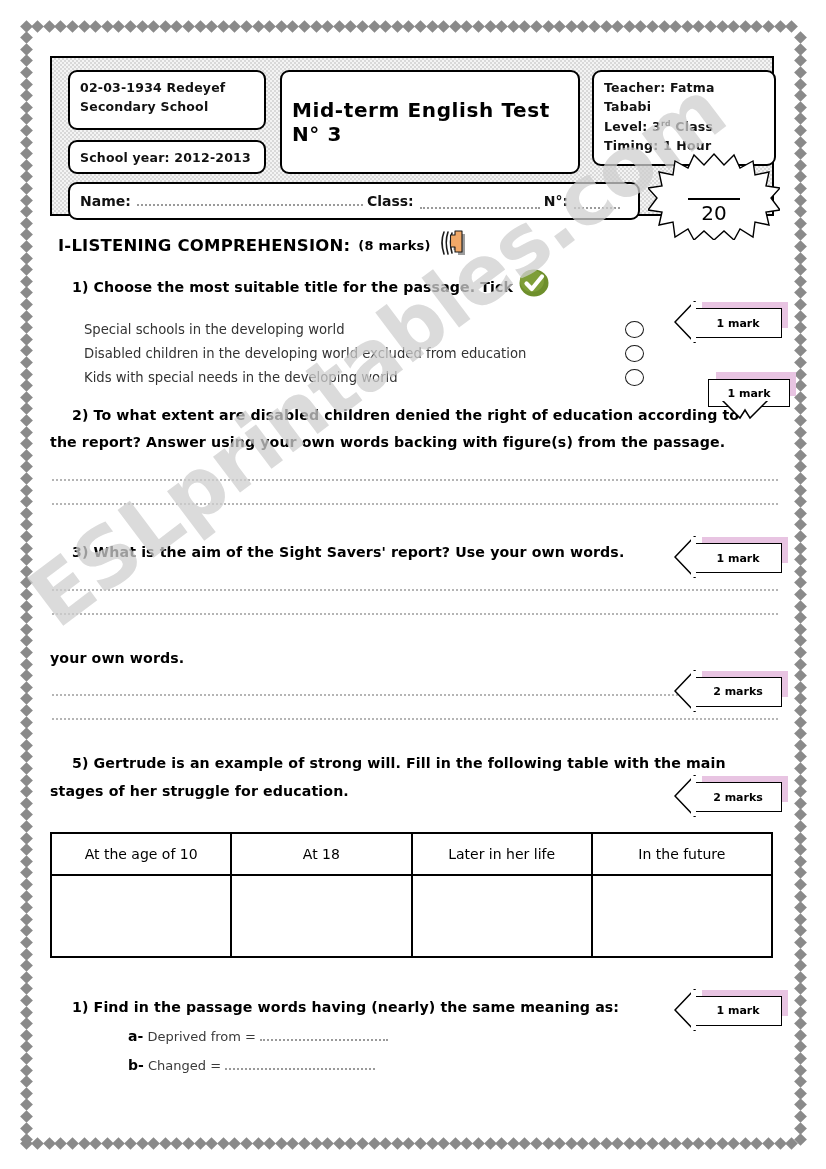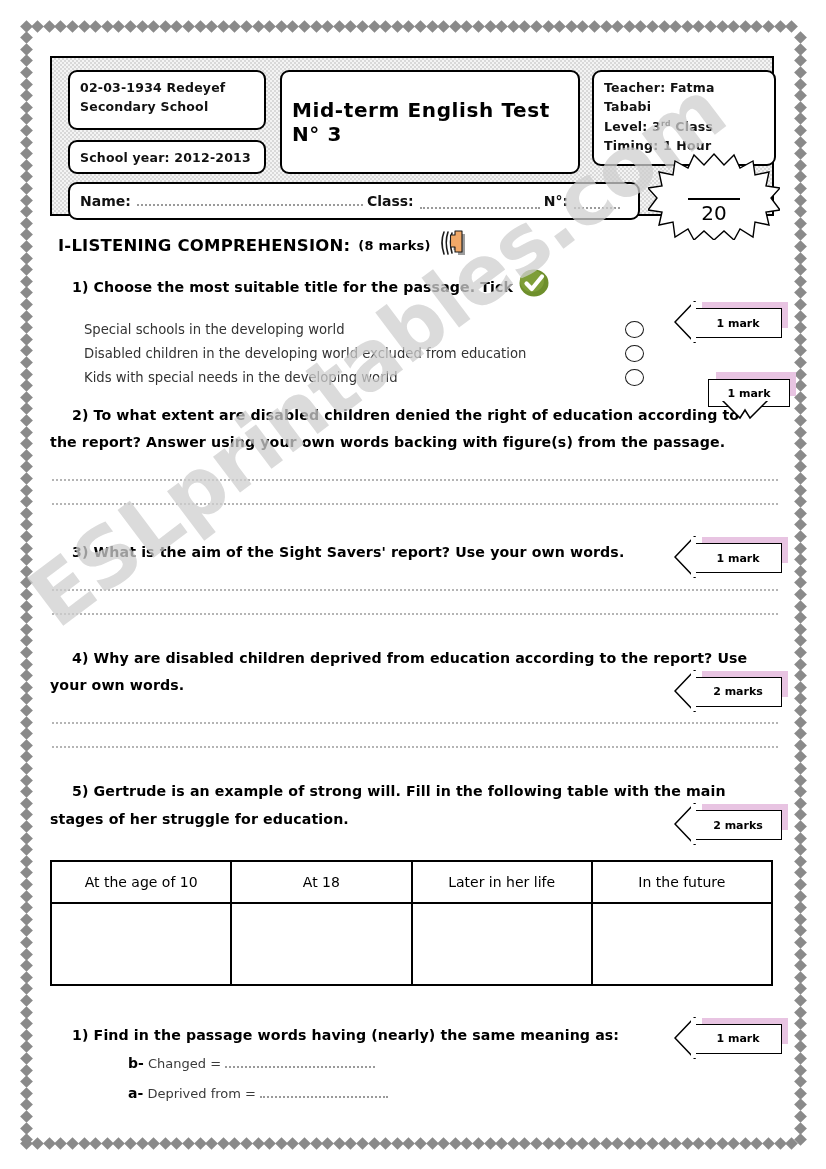--- a/index.html
+++ b/index.html
@@ -754,21 +754,20 @@
           <rect x="17" y="1" width="6" height="40" fill="#ffffff"></rect>
         </svg>
       </span>
     </div>
 
     <div class="ansline"></div>
     <div class="ansline"></div>
   </div>
 
   <div style="position:relative; margin-top:30px;">
-    <div class="q q-indent">4) Why are disabled children deprived from education according to the report? Use</div>
     <div class="q">your own words.</div>
 
     <div class="mark" style="left:644px; top:32px; width:86px; height:28px;">
       <div class="mark-shadow" style="left:8px; top:-6px; width:86px; height:26px;"></div>
       <div class="mark-body" style="width:86px; height:28px;">
         <span>2 marks</span>
       </div>
       <span class="mark-arrow-left">
         <svg width="22" height="42" viewBox="0 0 22 42">
           <polygon points="21,0 1,21 21,42" fill="#ffffff" stroke="#000000" stroke-width="1.5" stroke-linejoin="miter"></polygon>
@@ -826,24 +825,24 @@
       </div>
       <span class="mark-arrow-left">
         <svg width="22" height="42" viewBox="0 0 22 42">
           <polygon points="21,0 1,21 21,42" fill="#ffffff" stroke="#000000" stroke-width="1.5" stroke-linejoin="miter"></polygon>
           <rect x="17" y="1" width="6" height="40" fill="#ffffff"></rect>
         </svg>
       </span>
     </div>
 
     <div class="sub">
+      <b>a-</b>
+      <span>Deprived from =</span>
+      <span class="dd" style="width:128px"></span>
+    </div>
+    <div class="sub">
       <b>b-</b>
       <span>Changed =</span>
       <span class="dd" style="width:150px"></span>
     </div>
-    <div class="sub">
-      <b>a-</b>
-      <span>Deprived from =</span>
-      <span class="dd" style="width:128px"></span>
-    </div>
   </div>
 
 </div>
 
 </body></html>

